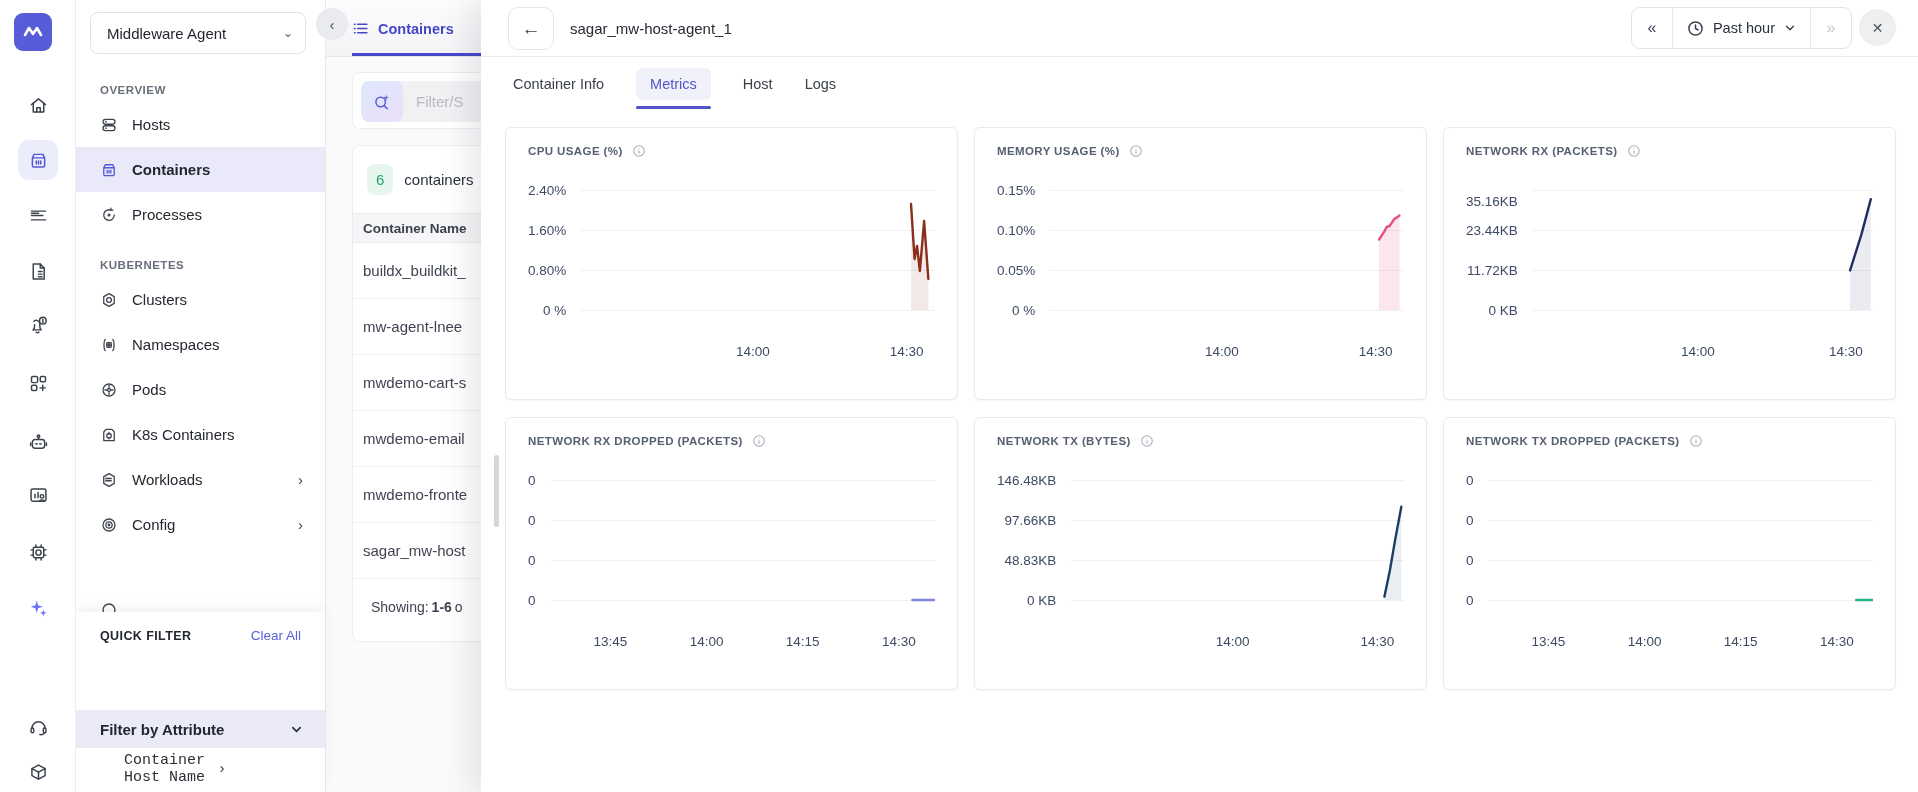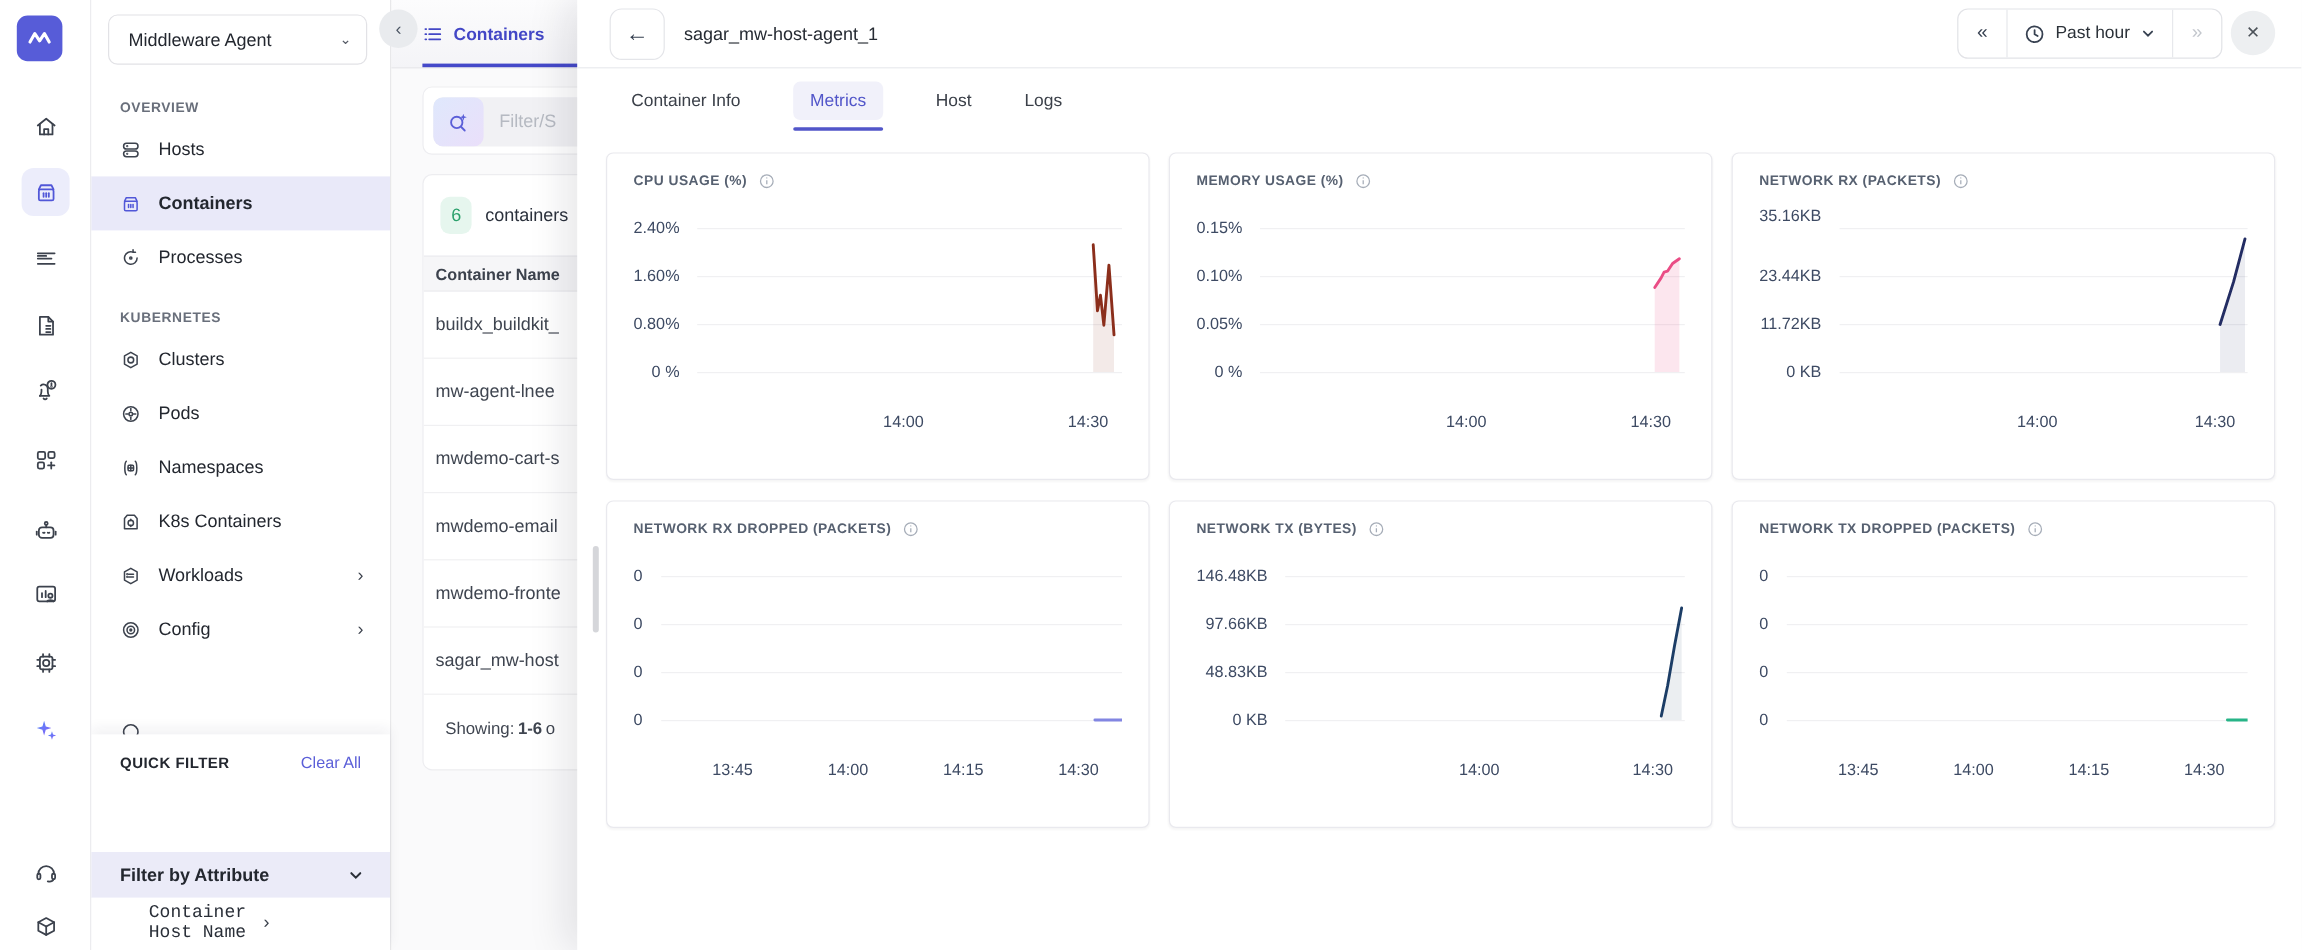--- a/index.html
+++ b/index.html
@@ -70,21 +70,21 @@
   .detail { position:absolute; left:481px; top:0; width:1437px; height:792px; background:#fff; box-shadow:-10px 0 30px rgba(20,20,40,.10); z-index:5; }
   .d-header { position:relative; height:57px; border-bottom:1px solid #e9eaee; }
   .back-btn { position:absolute; left:27px; top:7px; width:46px; height:43px; border:1px solid #e4e5e9; border-radius:10px; background:#fff; display:flex; align-items:center; justify-content:center; font-size:19px; color:#374151; cursor:pointer; }
   .d-title { position:absolute; left:89px; top:0; height:57px; display:flex; align-items:center; font-size:15px; color:#262b33; }
   .time-group { position:absolute; top:7px; right:66px; height:42px; display:flex; border:1px solid #e2e3e7; border-radius:9px; background:#fff; overflow:hidden; }
   .tg-btn { width:40px; display:flex; align-items:center; justify-content:center; font-size:16px; color:#374151; cursor:pointer; }
   .tg-btn.disabled { color:#c3c7cd; }
   .tg-mid { display:flex; align-items:center; gap:9px; padding:0 14px; border-left:1px solid #e7e8ec; border-right:1px solid #e7e8ec; cursor:pointer; }
   .tg-mid .tg-label { font-size:14.5px; color:#2b3138; }
   .close-btn { position:absolute; top:9px; right:22px; width:37px; height:37px; border-radius:50%; background:#edeff1; display:flex; align-items:center; justify-content:center; font-size:14px; color:#4b5158; cursor:pointer; }
-  .d-tabs { position:relative; height:53px; display:flex; align-items:center; padding-left:45px; gap:44px; }
+  .d-tabs { position:relative; height:53px; display:flex; align-items:center; padding-left:32px; gap:32px; }
   .d-tab { font-size:14.5px; color:#3b4049; cursor:pointer; position:relative; padding:8px 0; }
   .d-tab.active { background:#f1f1fa; color:#5256c9; padding:8px 14px; border-radius:6px; }
   .d-tab.active::after { content:""; position:absolute; left:0; right:0; bottom:-9px; height:3px; background:#5256c9; border-radius:2px; }
 
   
   .charts { position:absolute; left:24px; top:127px; display:grid; grid-template-columns:repeat(3,453px); grid-auto-rows:273px; column-gap:16px; row-gap:17px; }
   .card { background:#fff; border:1px solid #e9e9ee; border-radius:6px; box-shadow:0 1px 2px rgba(0,0,0,.04); padding:16px 22px 0 22px; }
   .card-head { display:flex; align-items:center; gap:9px; margin-bottom:10px; }
   .card-title { font-size:11.5px; font-weight:bold; letter-spacing:.4px; color:#566070; }
   .info-icon { color:#a6adb8; display:flex; cursor:pointer; }
@@ -272,41 +272,41 @@
             <svg viewBox="0 0 24 24" fill="none" stroke="currentColor" stroke-width="1.7" stroke-linecap="round" stroke-linejoin="round">
               <path d="M12 3.5 L19 7.5 V16.5 L12 20.5 L5 16.5 V7.5 Z"></path>
               <circle cx="12" cy="12" r="3.2"></circle>
             </svg>
           </span>
           <span>Clusters</span>
         </div>
         <div class="nav-item">
           <span class="nicon">
             <svg viewBox="0 0 24 24" fill="none" stroke="currentColor" stroke-width="1.7" stroke-linecap="round" stroke-linejoin="round">
+              <path d="M7 4.5 C4.8 6.5 4.8 17.5 7 19.5"></path>
+              <path d="M17 4.5 C19.2 6.5 19.2 17.5 17 19.5"></path>
+              <rect x="9" y="9" width="6" height="6" rx="1"></rect>
+              <line x1="12" y1="9" x2="12" y2="15"></line>
+              <line x1="9" y1="12" x2="15" y2="12"></line>
+            </svg>
+          </span>
+          <span>Namespaces</span>
+        </div>
+        <div class="nav-item">
+          <span class="nicon">
+            <svg viewBox="0 0 24 24" fill="none" stroke="currentColor" stroke-width="1.7" stroke-linecap="round" stroke-linejoin="round">
               <circle cx="12" cy="12" r="8"></circle>
               <circle cx="12" cy="12" r="2"></circle>
               <line x1="12" y1="6" x2="12" y2="8.5"></line>
               <line x1="12" y1="15.5" x2="12" y2="18"></line>
               <line x1="6.5" y1="12" x2="9" y2="12"></line>
               <line x1="15" y1="12" x2="17.5" y2="12"></line>
             </svg>
           </span>
           <span>Pods</span>
-        </div>
-        <div class="nav-item">
-          <span class="nicon">
-            <svg viewBox="0 0 24 24" fill="none" stroke="currentColor" stroke-width="1.7" stroke-linecap="round" stroke-linejoin="round">
-              <path d="M7 4.5 C4.8 6.5 4.8 17.5 7 19.5"></path>
-              <path d="M17 4.5 C19.2 6.5 19.2 17.5 17 19.5"></path>
-              <rect x="9" y="9" width="6" height="6" rx="1"></rect>
-              <line x1="12" y1="9" x2="12" y2="15"></line>
-              <line x1="9" y1="12" x2="15" y2="12"></line>
-            </svg>
-          </span>
-          <span>Namespaces</span>
         </div>
         <div class="nav-item">
           <span class="nicon">
             <svg viewBox="0 0 24 24" fill="none" stroke="currentColor" stroke-width="1.7" stroke-linecap="round" stroke-linejoin="round">
               <path d="M5 8 L8 4.5 H16 L19 8 V19.5 H5 Z"></path>
               <circle cx="12" cy="13" r="3"></circle>
               <line x1="12" y1="9" x2="12" y2="10.5"></line>
               <line x1="12" y1="15.5" x2="12" y2="17"></line>
             </svg>
           </span>
@@ -503,21 +503,21 @@
             <span class="card-title">NETWORK RX (PACKETS)</span>
             <span class="info-icon">
               <svg width="14" height="14" viewBox="0 0 16 16" fill="none" stroke="currentColor" stroke-width="1.2">
                 <circle cx="8" cy="8" r="6"></circle>
                 <line x1="8" y1="7.2" x2="8" y2="11"></line>
                 <circle cx="8" cy="4.9" r="0.6" fill="currentColor" stroke="none"></circle>
               </svg>
             </span>
           </div>
           <div class="chart">
-            <div class="ylabels"><span class="sizer">35.16KB</span><span class="yl" style="top:12px">35.16KB</span><span class="yl" style="top:62px">23.44KB</span><span class="yl" style="top:102px">11.72KB</span><span class="yl" style="top:142px">0 KB</span></div>
+            <div class="ylabels"><span class="sizer">35.16KB</span><span class="yl" style="top:33px">35.16KB</span><span class="yl" style="top:62px">23.44KB</span><span class="yl" style="top:102px">11.72KB</span><span class="yl" style="top:142px">0 KB</span></div>
             <div class="plot">
               <div class="gridline" style="top:22px"></div>
               <div class="gridline" style="top:62px"></div>
               <div class="gridline" style="top:102px"></div>
               <div class="gridline" style="top:142px"></div>
               <svg viewBox="0 0 100 162" preserveAspectRatio="none">
                 <polygon points="93.20,102.4 96.50,66.9 99.30,31.1 99.30,142 93.20,142" fill="#232d63" fill-opacity="0.09"></polygon>
                 <polyline points="93.20,102.4 96.50,66.9 99.30,31.1" fill="none" stroke="#232d63" stroke-width="2.4" vector-effect="non-scaling-stroke" stroke-linecap="round" stroke-linejoin="round"></polyline>
               </svg>
             </div>

